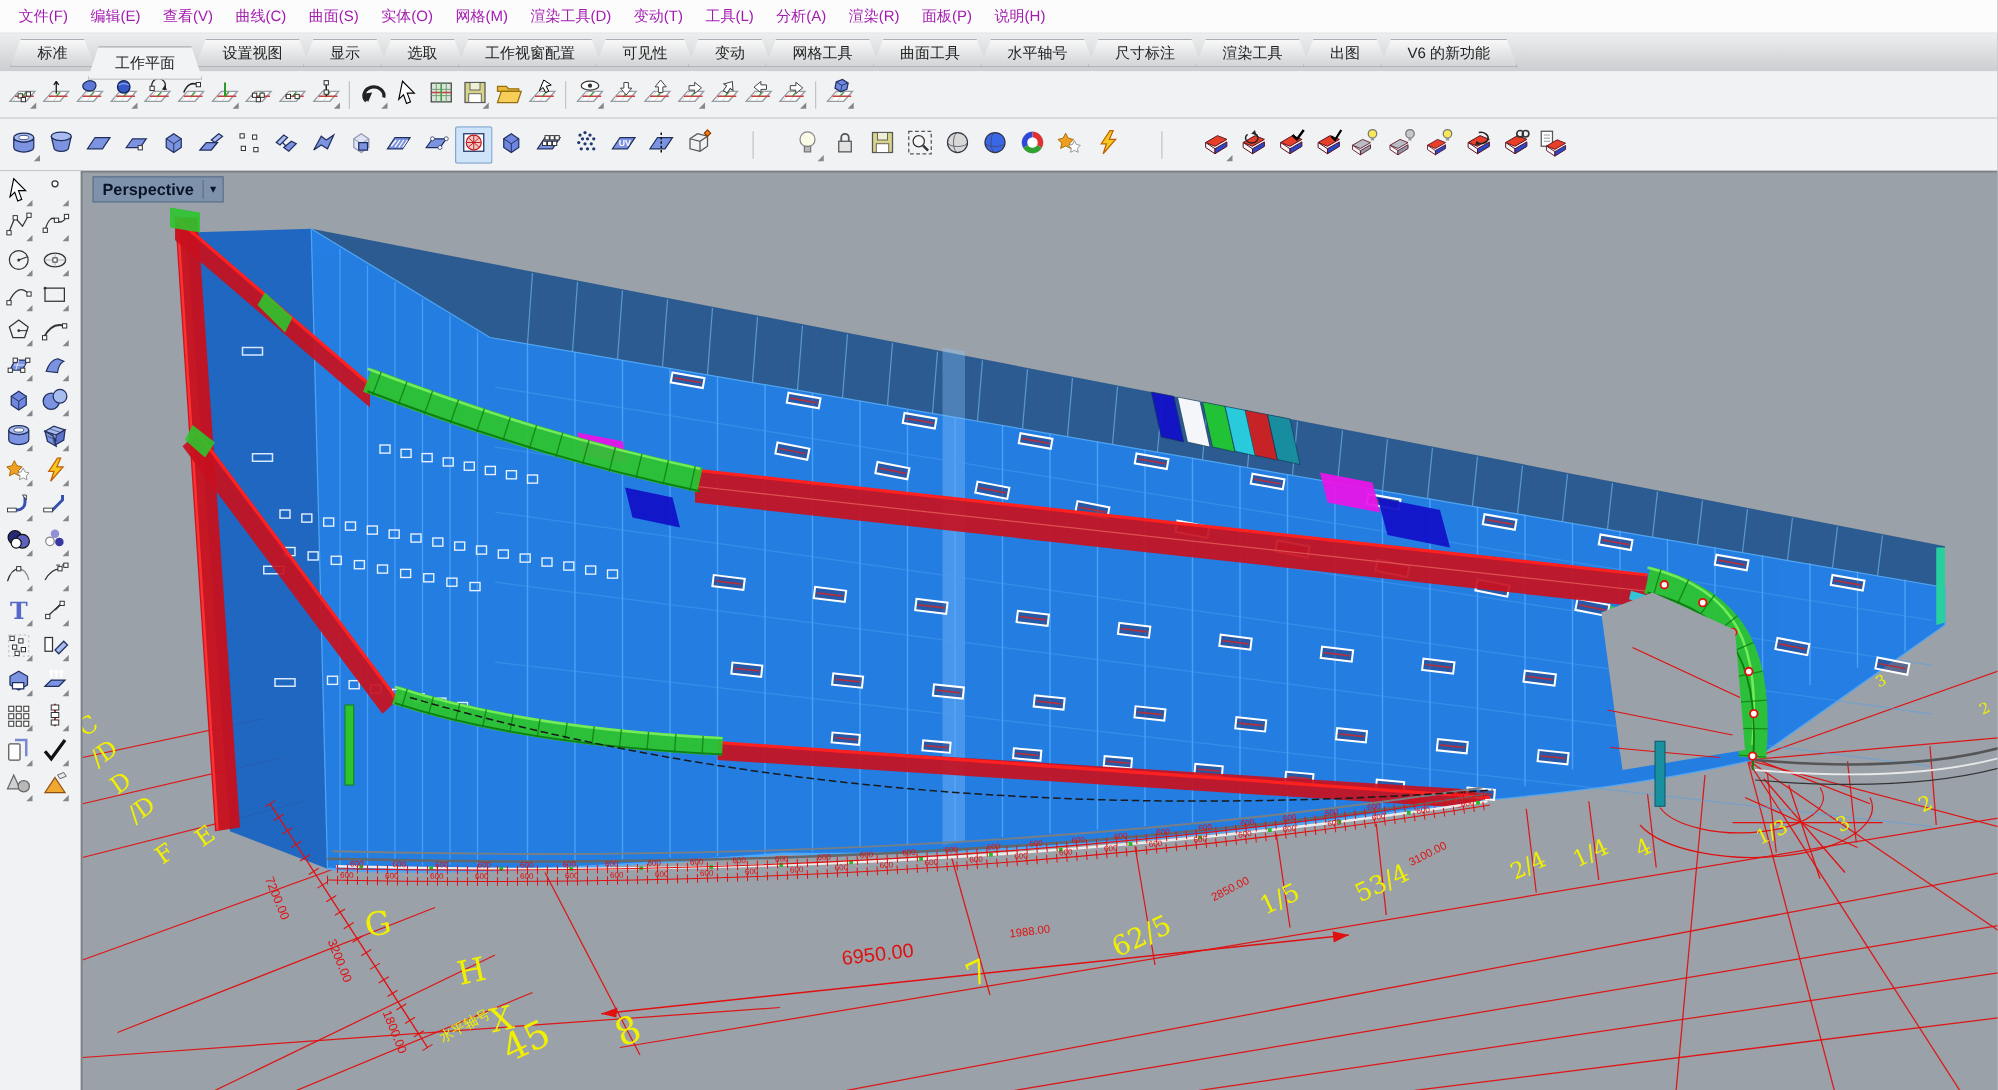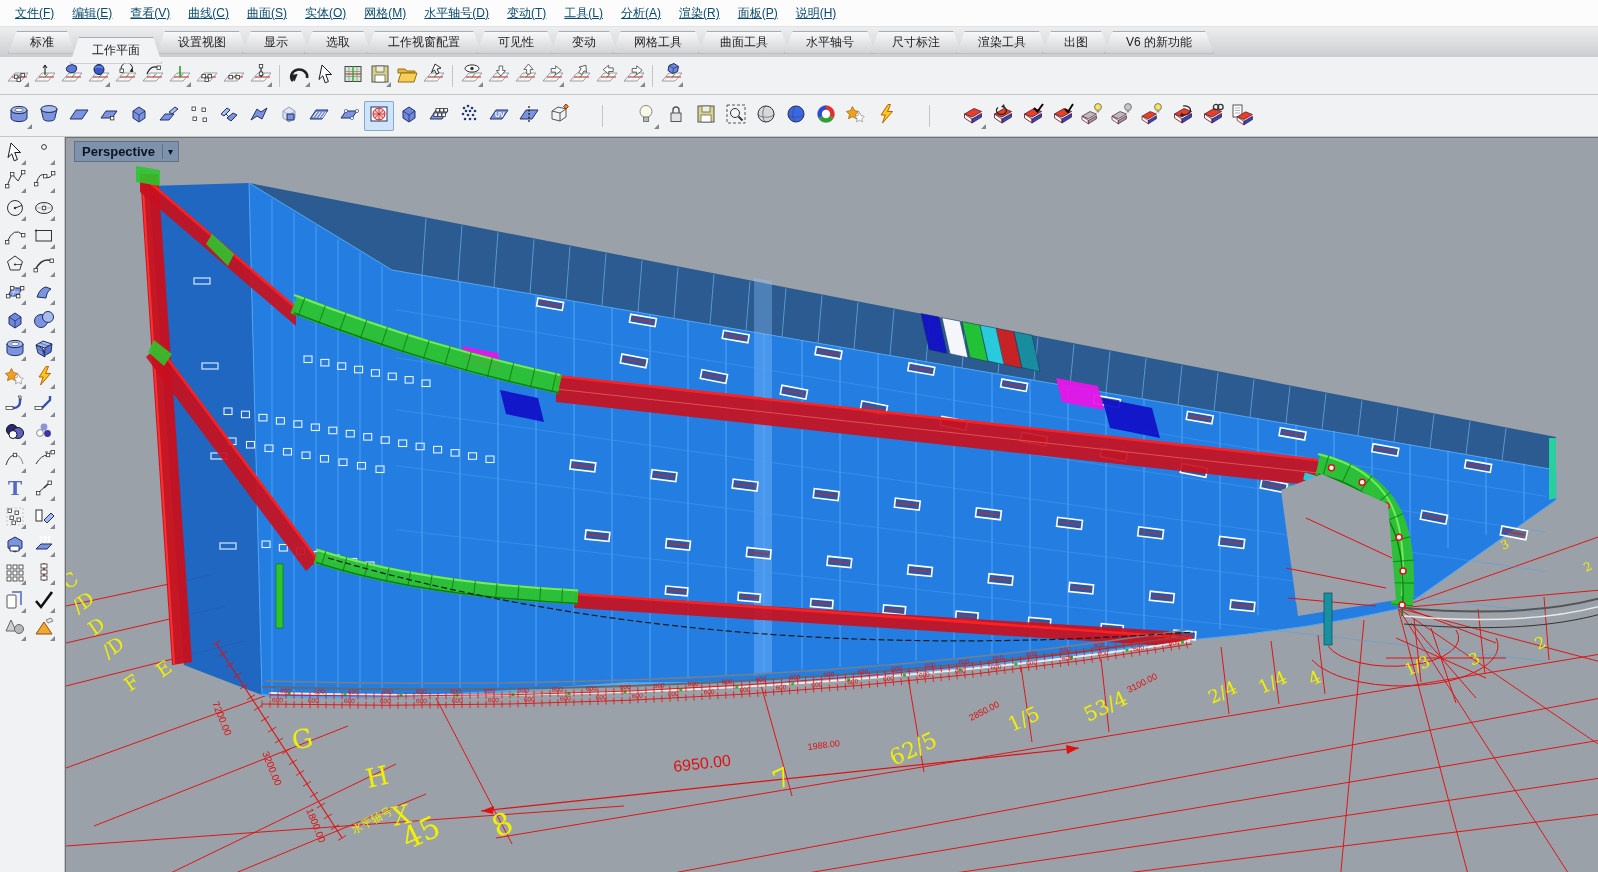--- a/index.html
+++ b/index.html
@@ -3,21 +3,21 @@
 <meta charset="utf-8">
 <style>
   html,body{margin:0;padding:0;}
   body{width:1598px;height:872px;overflow:hidden;background:#E8E9EA;
        font-family:"Liberation Sans","DejaVu Sans",sans-serif;font-size:12px;
        -webkit-user-select:none;user-select:none;}
   #app{width:1598px;height:872px;display:flex;flex-direction:column;}
   
   #menubar{height:26px;background:#FCFCFC;border-bottom:1px solid #E2E2E2;
            display:flex;align-items:center;padding-left:6px;}
-  .menu-item{padding:4px 9px;color:#0c4a6e;cursor:default;text-decoration:underline;}
+  .menu-item{padding:4px 9px;color:#a21caf;cursor:default;}
   
   #tabstrip{height:30px;background:linear-gradient(#EDEEEF,#CBCDD0);
             display:flex;align-items:center;padding:0 0 0 8px;}
   .tab{height:23px;line-height:23px;padding:0 22px;margin-right:-6px;color:#222;
        background:linear-gradient(#FAFAFA,#D0D2D5);
        clip-path:polygon(9px 0,calc(100% - 9px) 0,100% 100%,0 100%);
        box-shadow:inset 0 0 0 1px #A9ACB0;cursor:default;white-space:nowrap;}
   .tab.active{height:27px;line-height:27px;background:#F2F3F5;z-index:2;margin-top:16px;}
   
   .toolbar{background:#F1F2F4;border-bottom:1px solid #C3C6C9;display:flex;align-items:center;padding:2px 4px;}
@@ -49,21 +49,21 @@
 
 <div id="app">
   <div id="menubar">
       <span class="menu-item">文件(F)</span>
       <span class="menu-item">编辑(E)</span>
       <span class="menu-item">查看(V)</span>
       <span class="menu-item">曲线(C)</span>
       <span class="menu-item">曲面(S)</span>
       <span class="menu-item">实体(O)</span>
       <span class="menu-item">网格(M)</span>
-      <span class="menu-item">水平轴号(D)</span>
+      <span class="menu-item">渲染工具(D)</span>
       <span class="menu-item">变动(T)</span>
       <span class="menu-item">工具(L)</span>
       <span class="menu-item">分析(A)</span>
       <span class="menu-item">渲染(R)</span>
       <span class="menu-item">面板(P)</span>
       <span class="menu-item">说明(H)</span>
     </div>
   <div id="tabstrip">
       <div class="tab">标准</div>
       <div class="tab active">工作平面</div>

